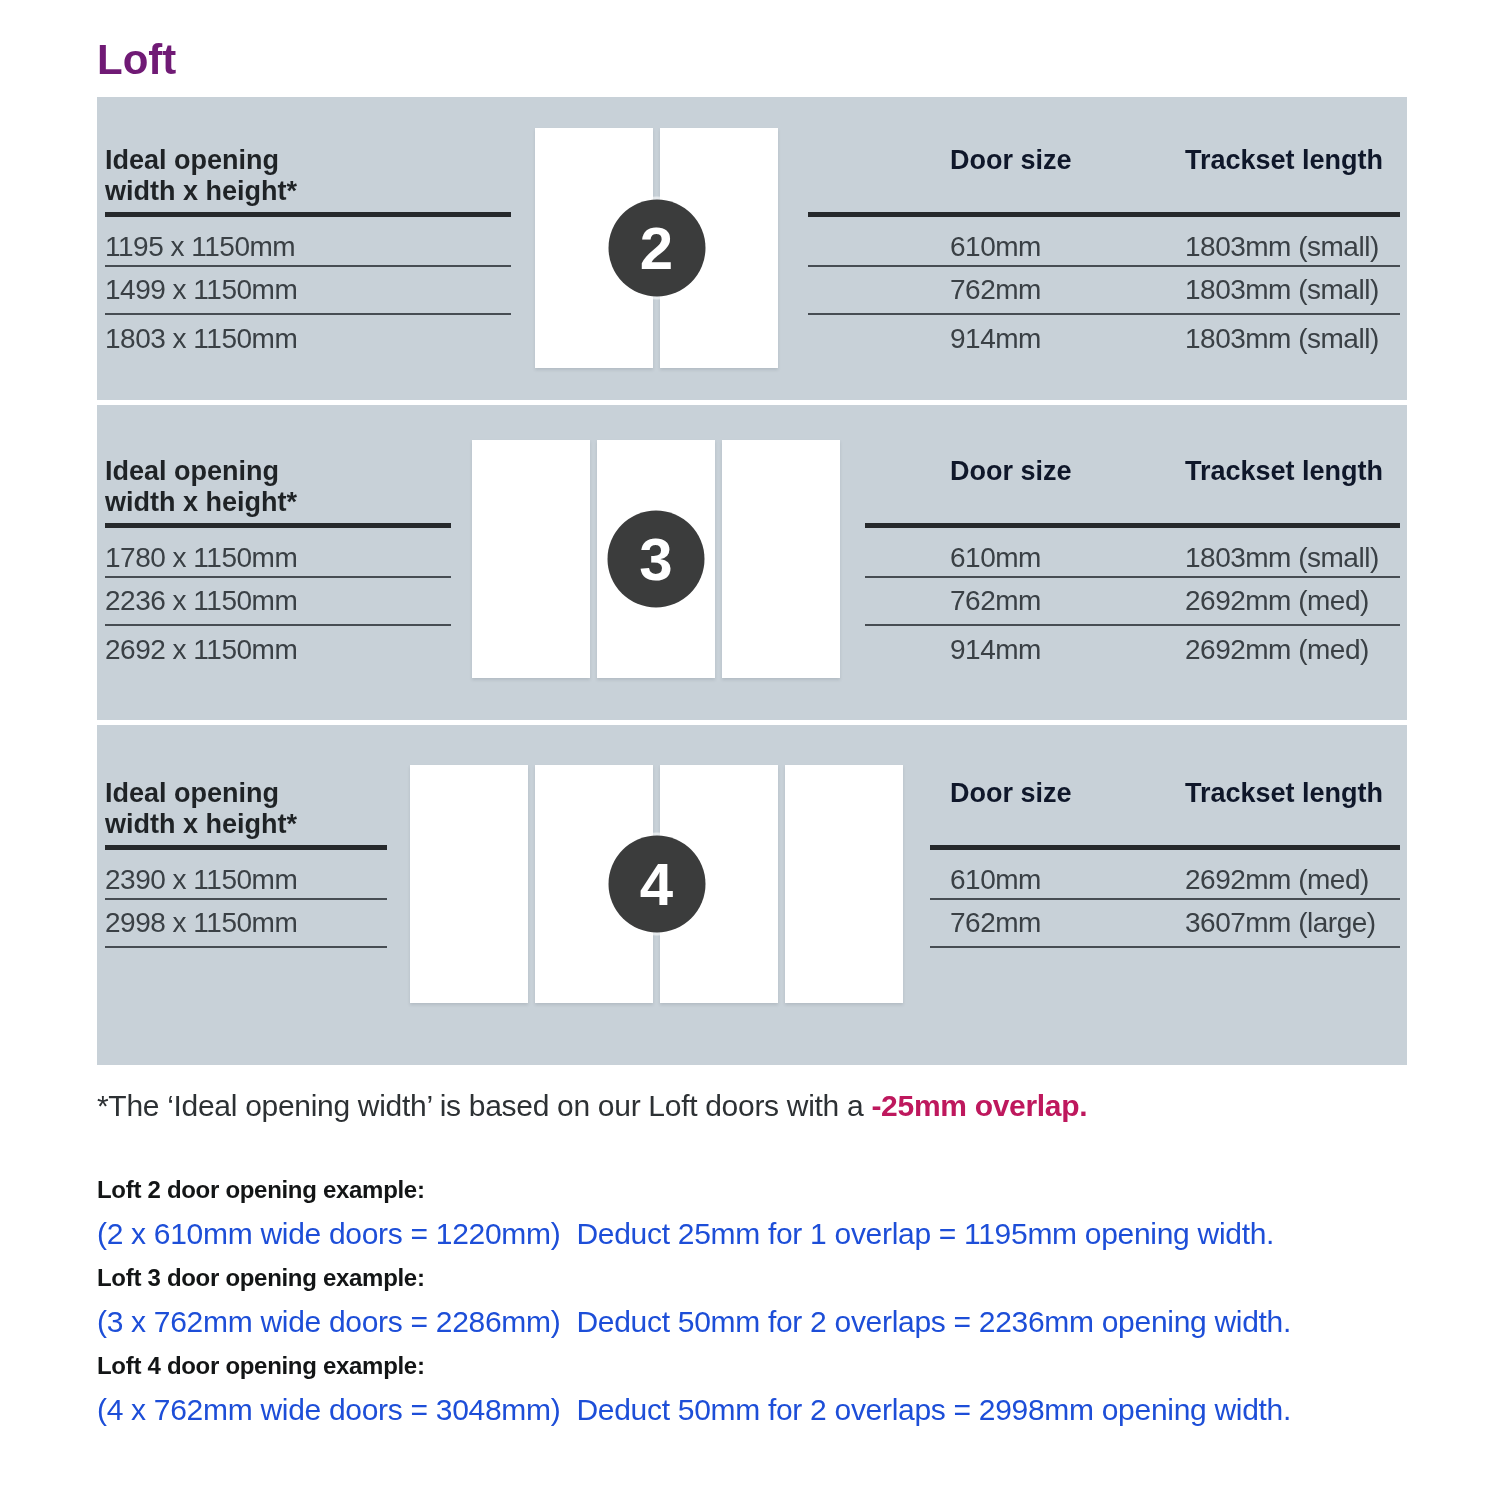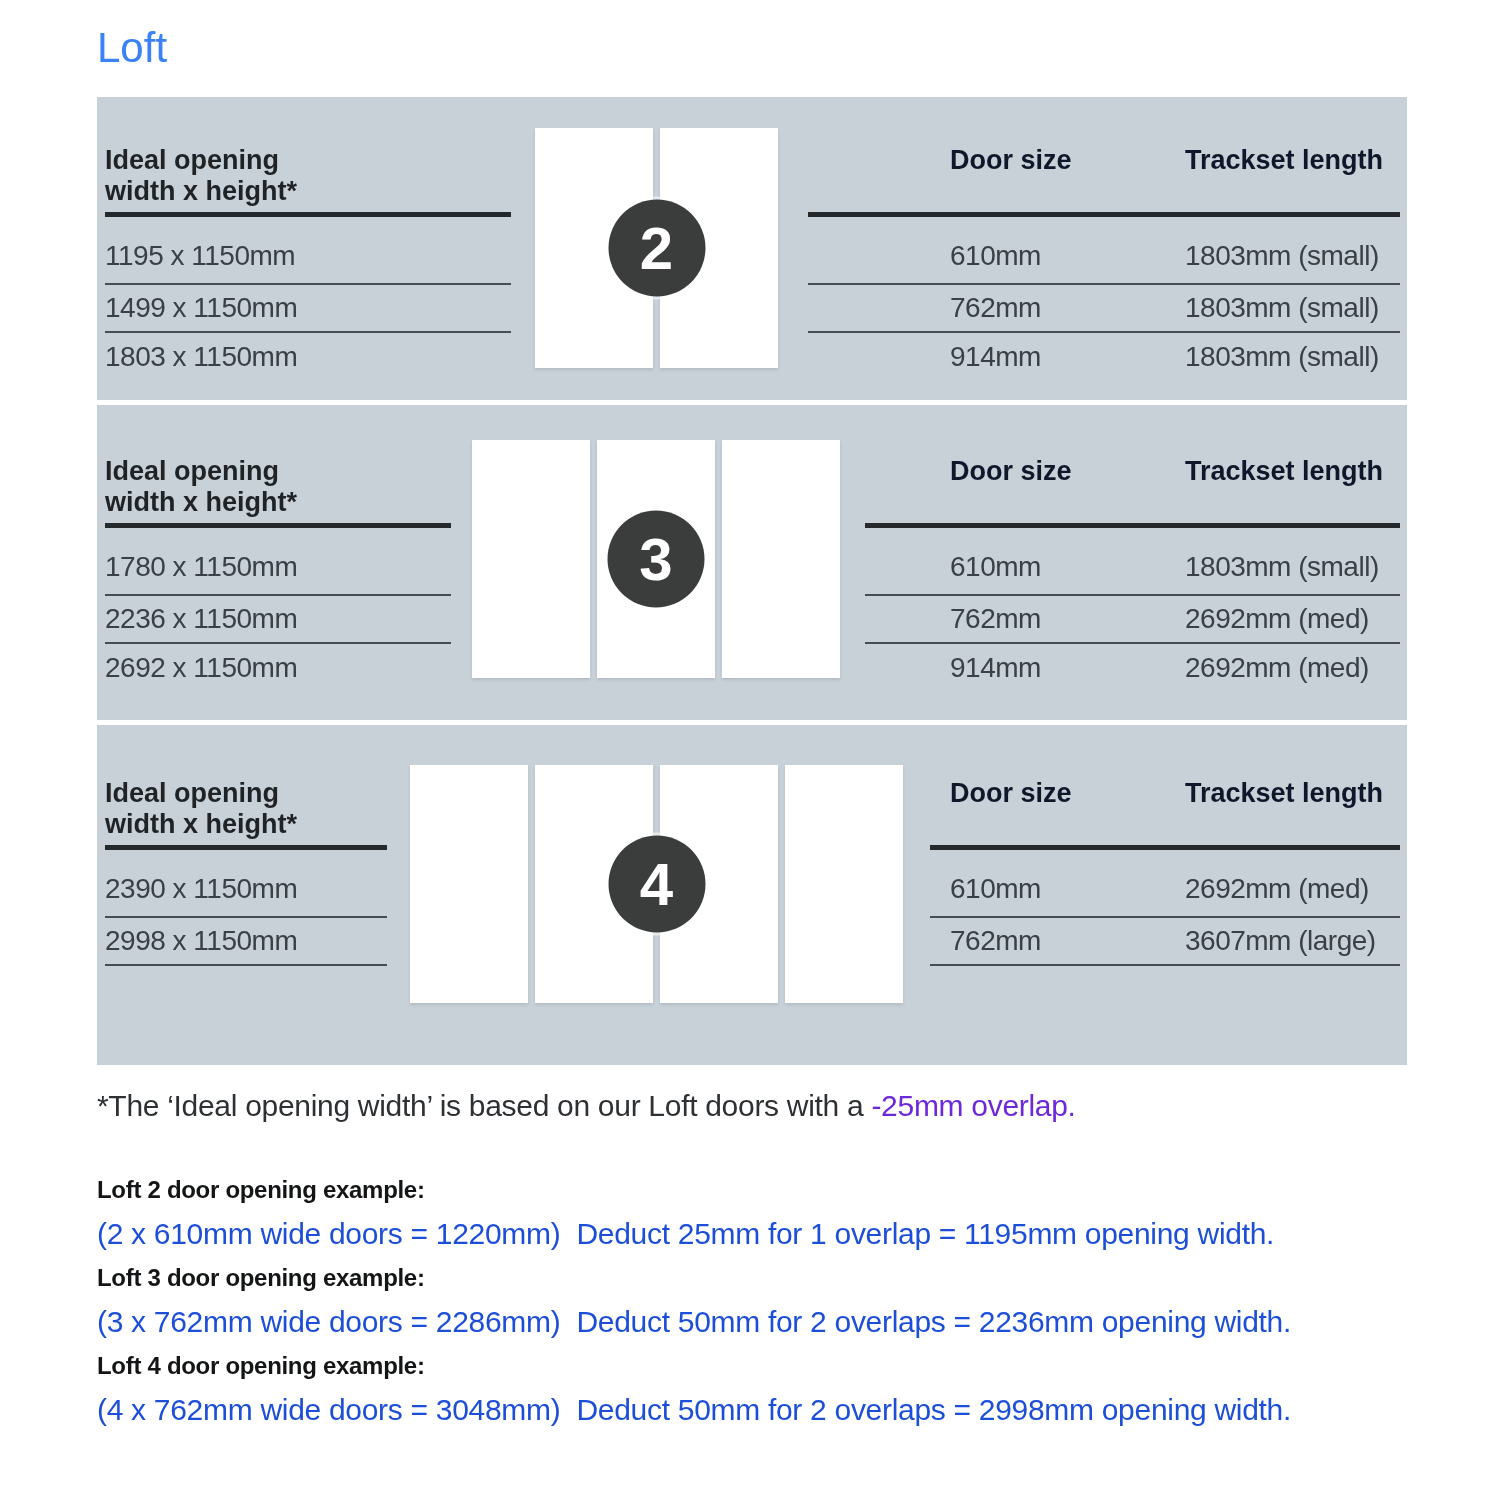--- a/index.html
+++ b/index.html
@@ -2,22 +2,22 @@
 <html><head>
 <meta charset="utf-8">
 <style>
   * { margin:0; padding:0; box-sizing:border-box; }
   html,body { background:#ffffff; }
   .page {
     position:relative; width:1500px; height:1500px; overflow:hidden;
     background:#ffffff; font-family:"Liberation Sans", sans-serif;
   }
   .title {
-    position:absolute; left:97px; top:24px;
-    font-size:42px; font-weight:400; color:#3b82f6; letter-spacing:0;
+    position:absolute; left:97px; top:36px;
+    font-size:42px; font-weight:700; color:#701a75; letter-spacing:0;
   }
   .panel {
     position:absolute; left:97px; top:97px; width:1310px; height:968px;
     background:#c8d1d8;
   }
   .sec { position:absolute; left:0; width:1310px; }
   .sec1 { top:0; height:303px; }
   .sec2 { top:308px; height:315px; }
   .sec3 { top:628px; height:340px; }
   .hdivider { position:absolute; left:0; width:1310px; height:5px; background:#ffffff; }
@@ -30,21 +30,21 @@
   .sec3 .left-table { top:53px; width:282px; }
   .lt-header {
     font-size:27px; font-weight:700; line-height:31px; color:#1f2326;
     padding-bottom:5px; border-bottom:5px solid #26292c;
   }
   .row {
     position:relative; height:48px; border-bottom:2px solid #474d53;
     font-size:28px; color:#3a4045; letter-spacing:-0.5px;
     display:flex; align-items:center;
   }
-  .row.first { height:68px; padding-top:11px; }
+  .row.first { height:50px; padding-top:11px; }
   .row.nb { border-bottom:none; }
 
   
   .doors { position:absolute; display:flex; gap:7px; }
   .sec1 .doors { left:438px; top:31px; height:240px; }
   .sec2 .doors { left:375px; top:35px; height:238px; }
   .sec3 .doors { left:313px; top:40px; height:238px; }
   .door {
     width:118px; height:100%; background:#ffffff;
     box-shadow:0 2px 3px rgba(55,65,75,0.14);
@@ -72,21 +72,21 @@
   .c1, .c2 { position:absolute; top:auto; white-space:nowrap; }
   .sec1 .c1 { left:142px; } .sec1 .c2 { left:377px; }
   .sec2 .c1 { left:85px;  } .sec2 .c2 { left:320px; }
   .sec3 .c1 { left:20px;  } .sec3 .c2 { left:255px; }
 
   
   .footnote {
     position:absolute; left:97px; top:1088px;
     font-size:30px; line-height:36px; color:#2d3134; letter-spacing:-0.3px;
   }
-  .footnote strong { font-weight:400; color:#6d28d9; }
+  .footnote strong { font-weight:700; color:#be185d; }
   .example { position:absolute; left:97px; }
   .ex1 { top:1172px; } .ex2 { top:1260px; } .ex3 { top:1348px; }
   .ex-head { font-size:24px; line-height:36px; font-weight:700; color:#131516; letter-spacing:-0.3px; }
   .ex-body { font-size:30px; line-height:36px; color:#1d4ed8; margin-top:8px; letter-spacing:-0.3px; white-space:pre-wrap; }
 </style>
 </head>
 <body>
 
 <div class="page">
 

